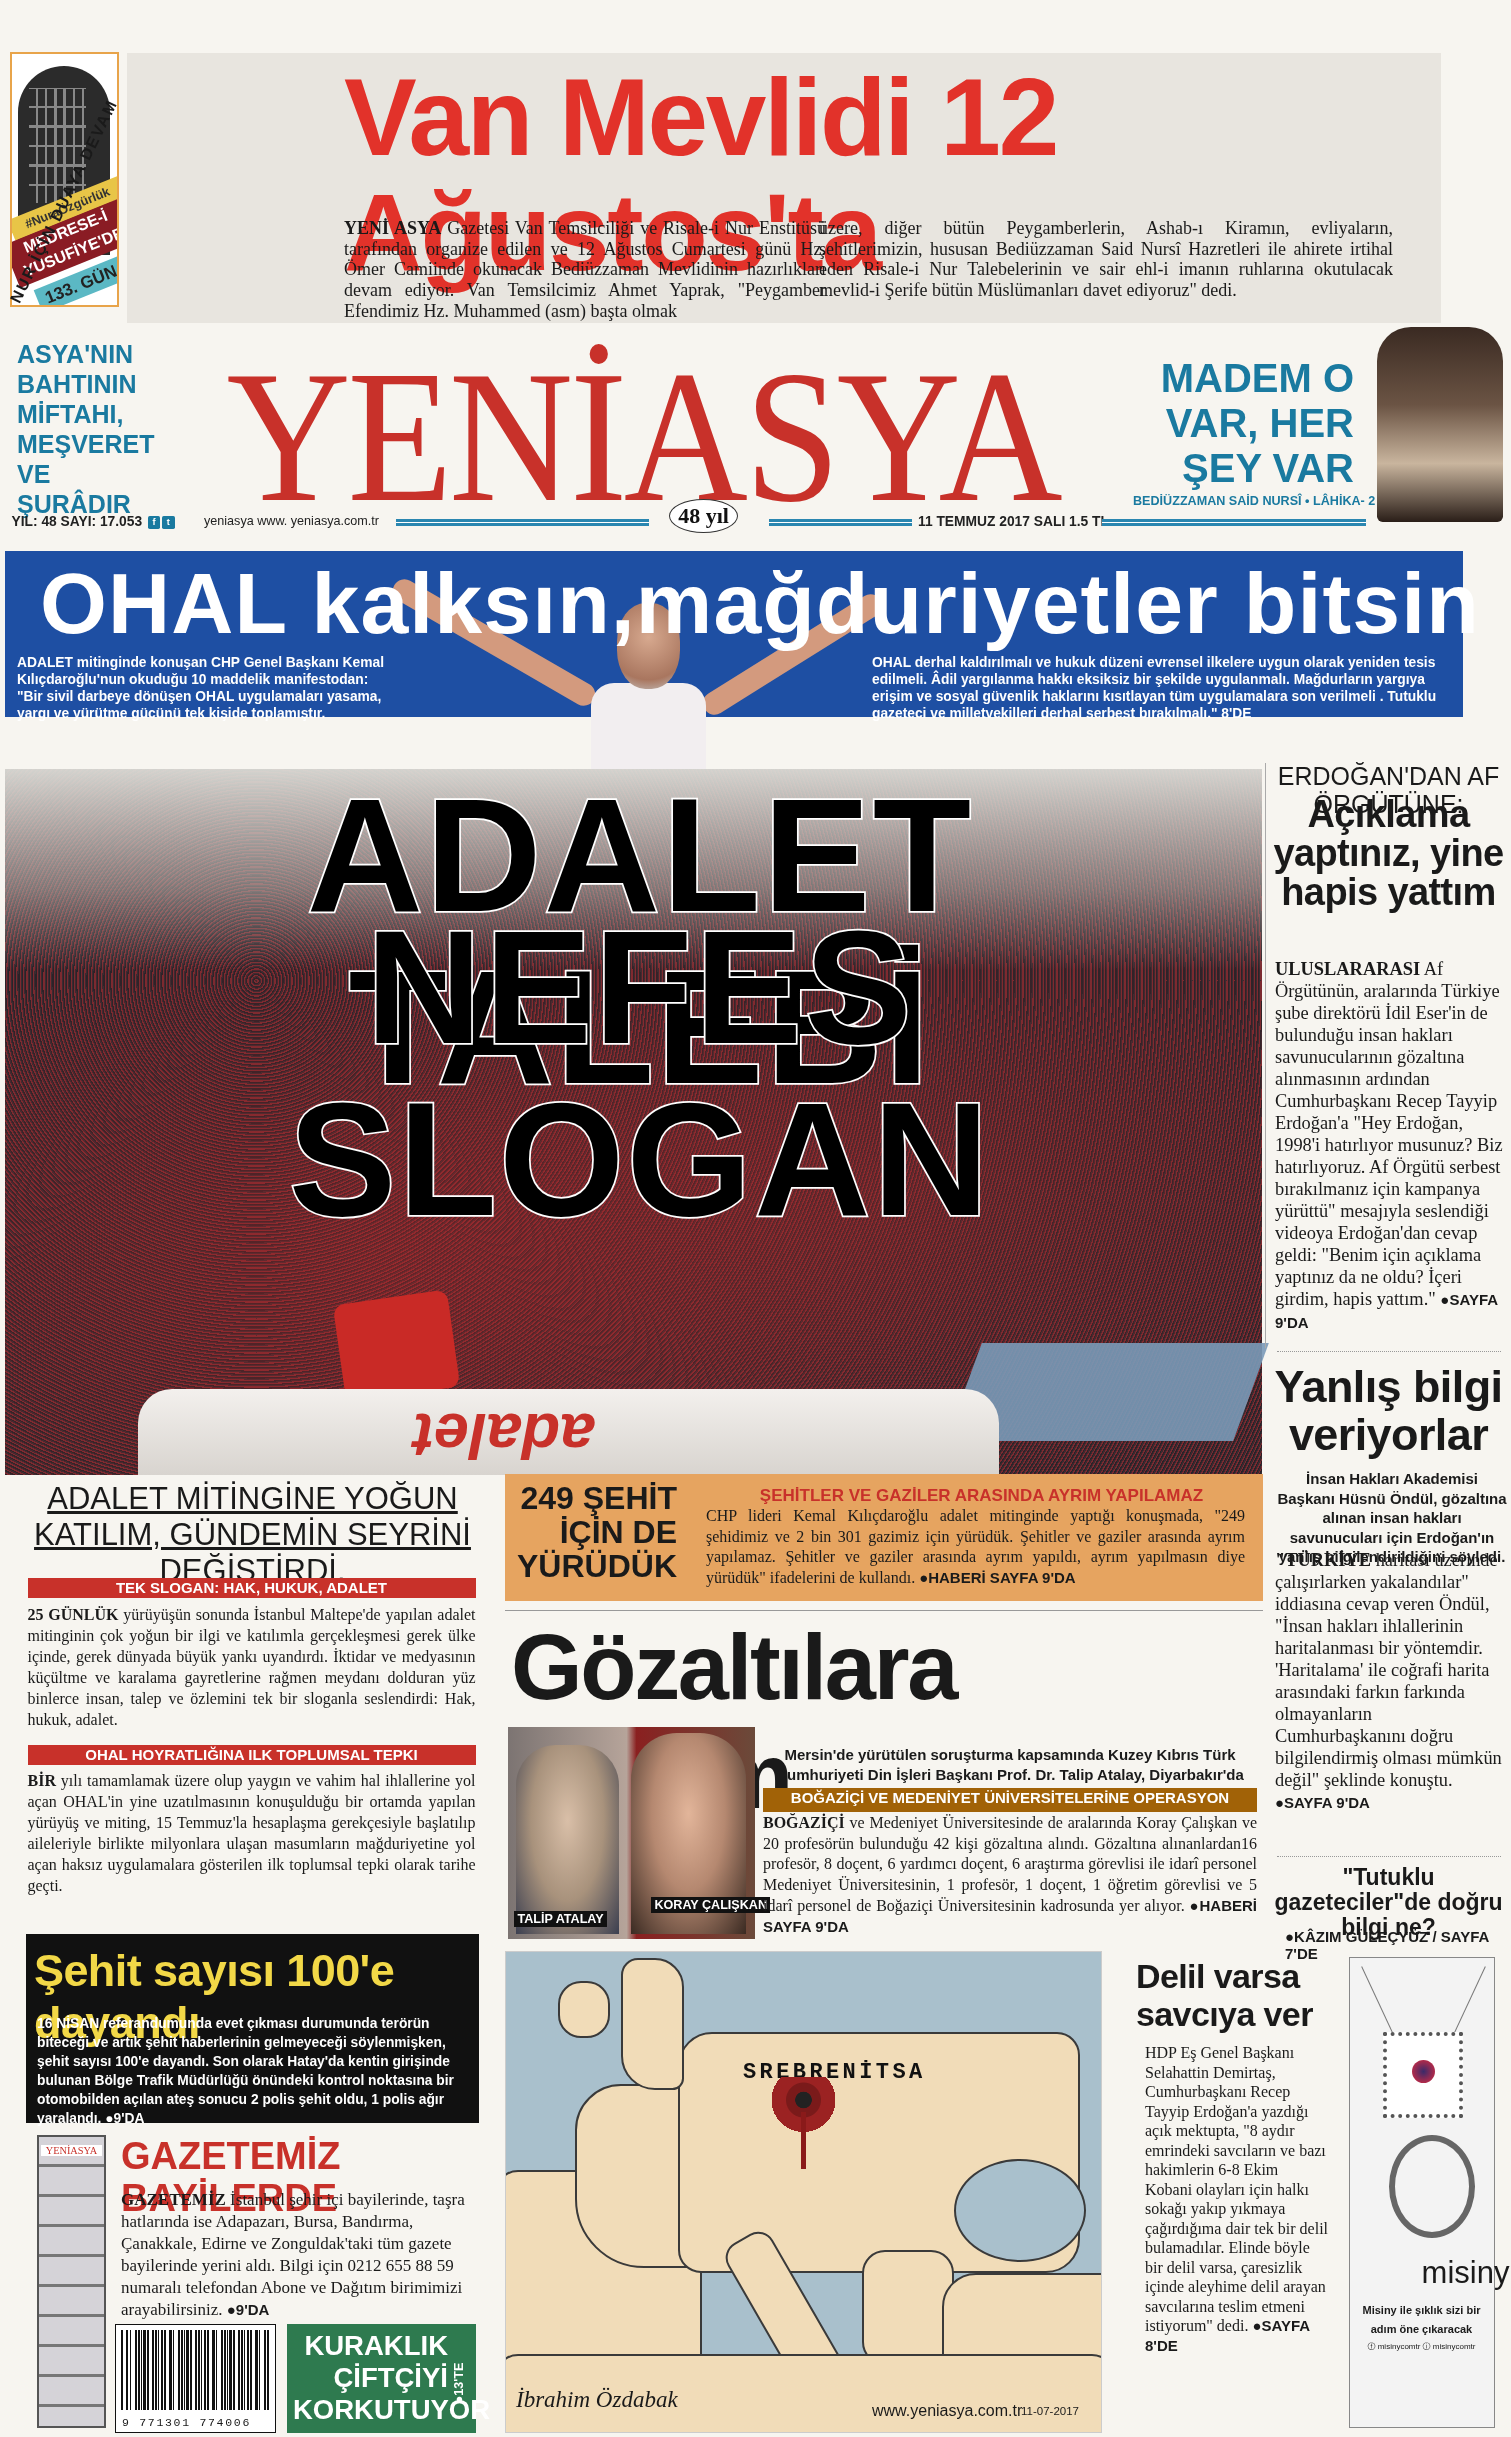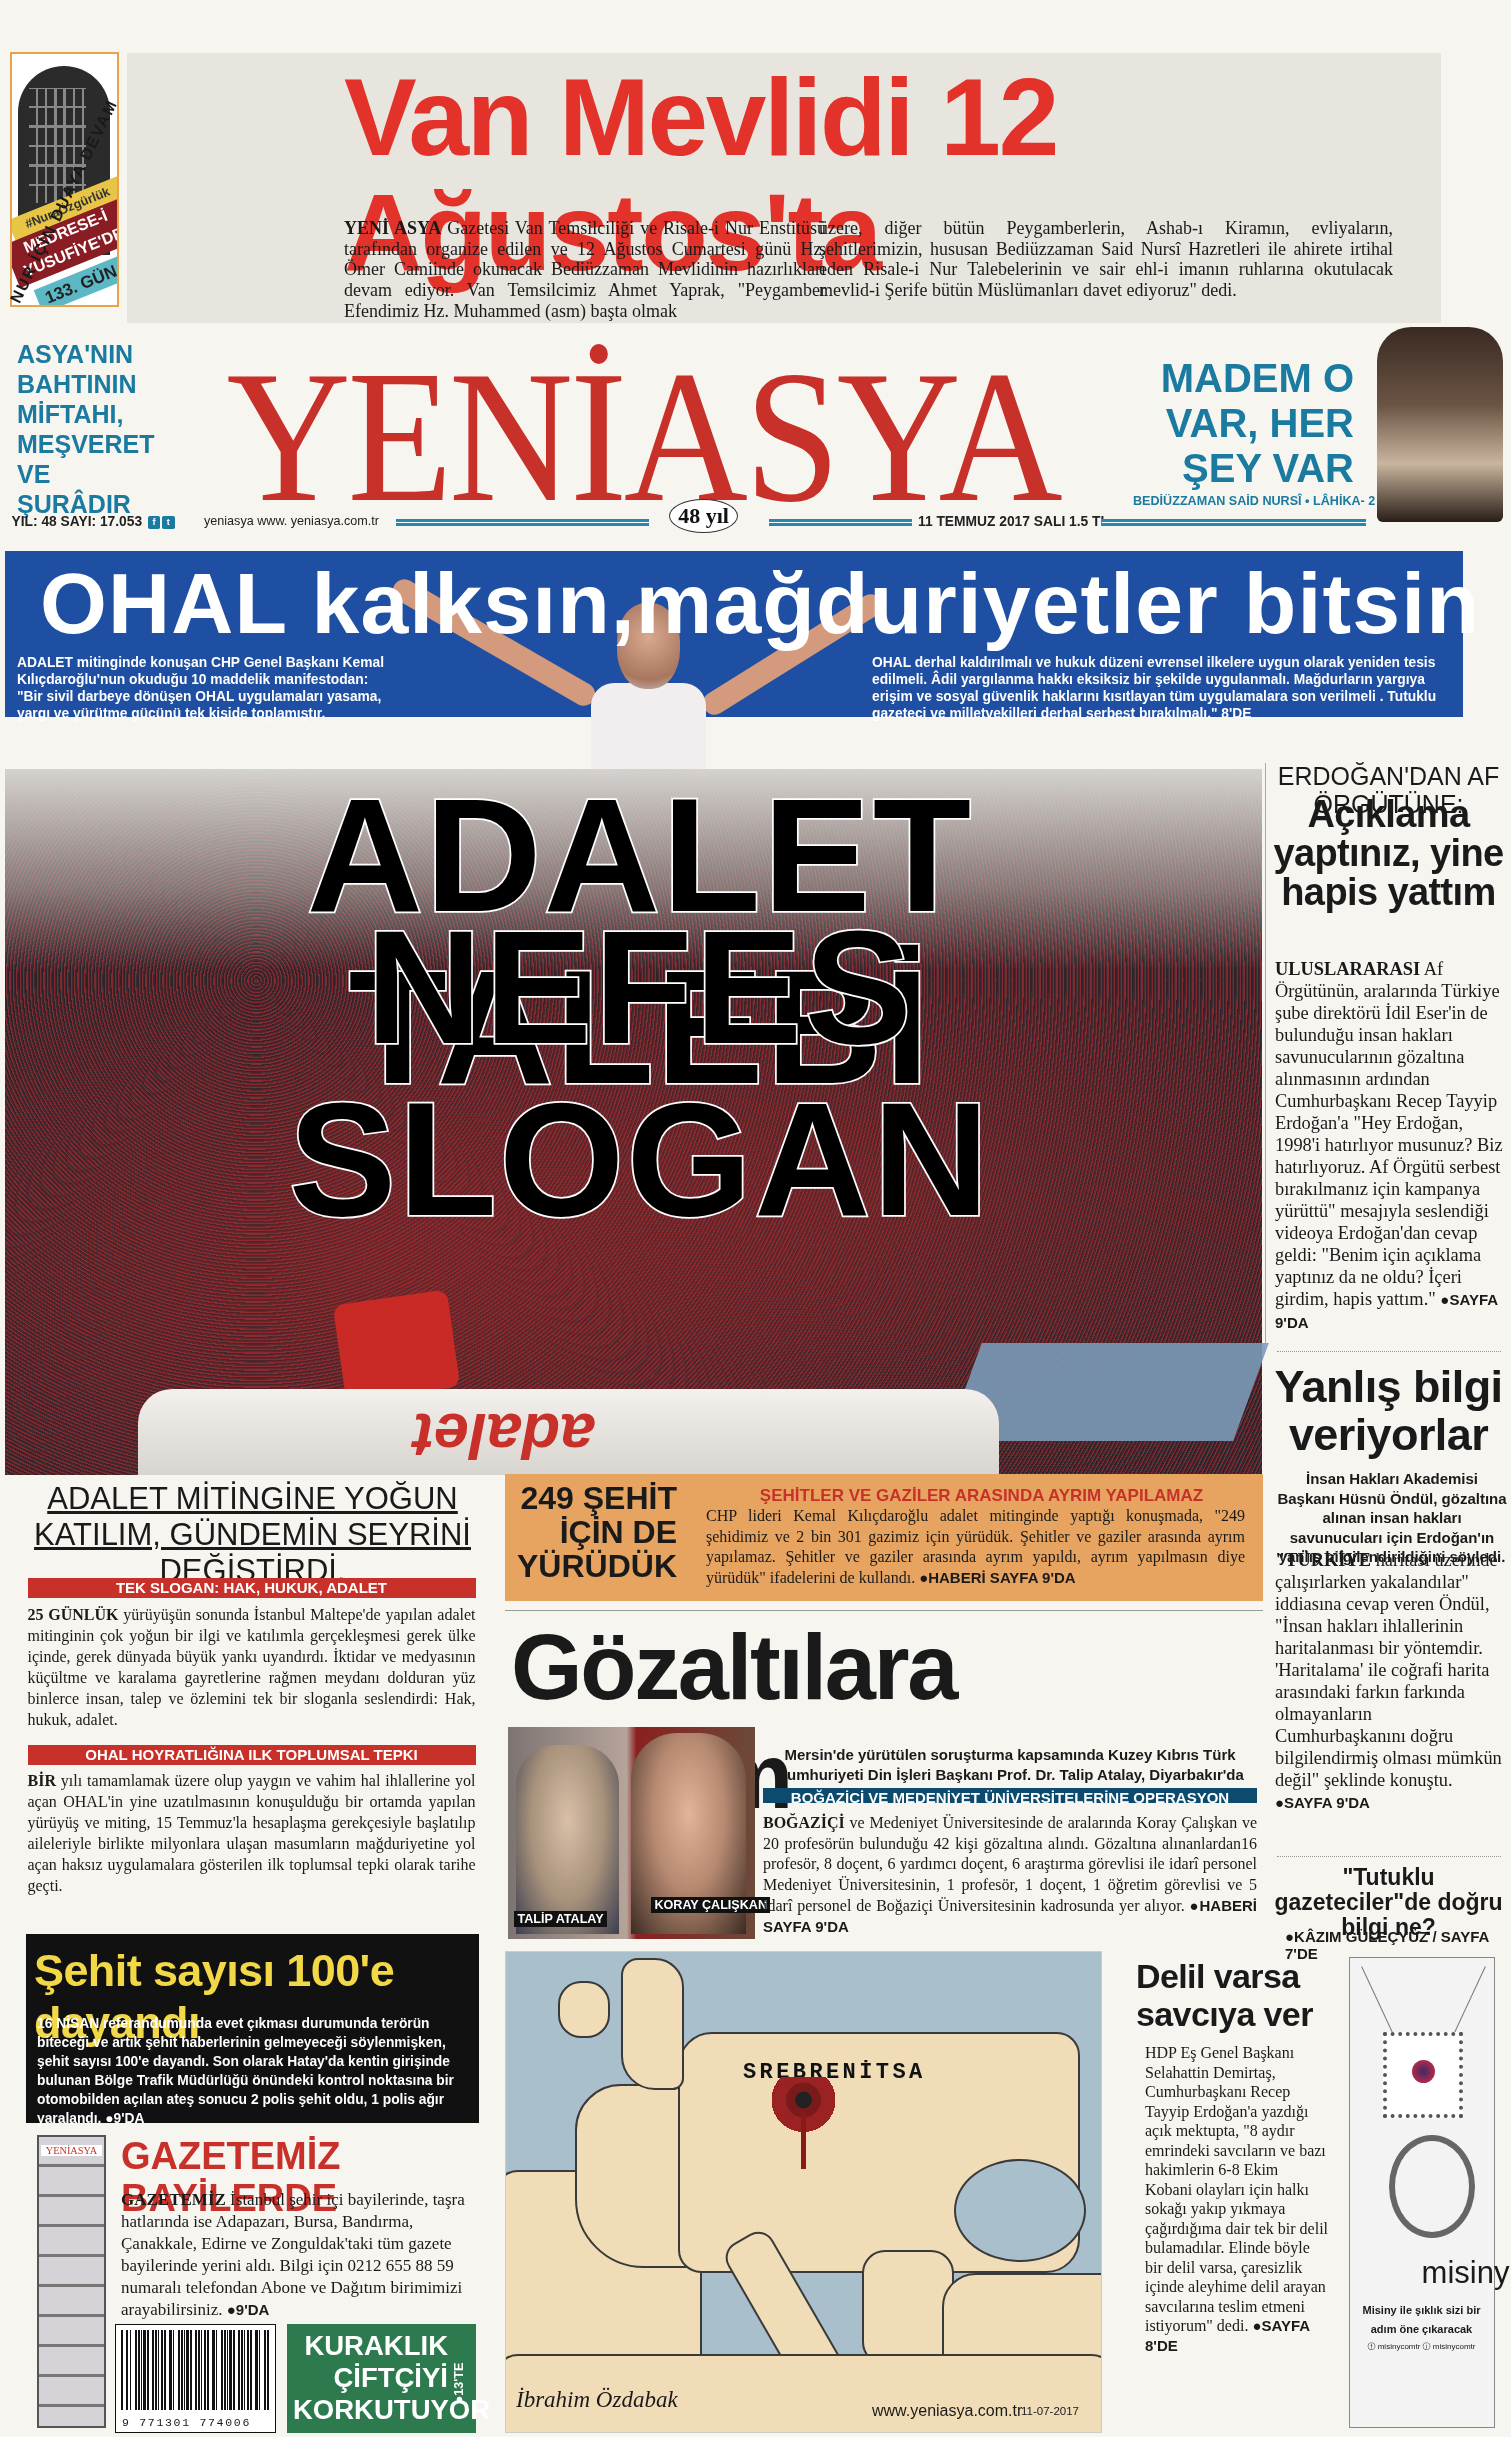--- a/index.html
+++ b/index.html
@@ -90,21 +90,21 @@
 
   
   #goz-title { left: 511px; top: 1613px; width: 746px; font-size: 92px; font-weight: 700; line-height: 109px; font-family: "Liberation Sans", sans-serif; letter-spacing: -2.3px; }
   #goz-photo { left: 508px; top: 1727px; width: 247px; height: 212px; background: linear-gradient(90deg, #7c7472 0%, #b6a49a 48%, #8a2020 52%, #6b4a3a 100%); }
   #goz-p1 { left: 516px; top: 1745px; width: 103px; height: 189px; background: radial-gradient(ellipse at 50% 40%, #d9bfa8 0%, #a8927c 50%, #3b3f50 100%); border-radius: 40px 40px 0 0; }
   #goz-p2 { left: 631px; top: 1733px; width: 115px; height: 201px; background: radial-gradient(ellipse at 50% 40%, #e2b59a 0%, #b58870 45%, #3a2a22 100%); border-radius: 46px 46px 0 0; }
   .caption { position:absolute; background:#111; color:#fff; font-weight:700; font-size: 12.6px; padding: 1.1px 3.4px; font-family: "Liberation Sans Narrow", "Liberation Sans", sans-serif; }
   #cap-talip { left: 514px; top: 1911px; }
   #cap-koray { left: 651px; top: 1897px; }
   #goz-lead { left: 763px; top: 1745px; width: 494px; text-align: center; font-size: 15px; font-weight: 700; line-height: 19.5px; font-family: "Liberation Sans", sans-serif; }
-  #goz-bar { left: 763px; top: 1788px; width: 494px; height: 15px; background: #0c4a6e; color: #fff; font-weight: 700; font-size: 15px; text-align: center; line-height: 20.7px; font-family: "Liberation Sans", sans-serif; }
+  #goz-bar { left: 763px; top: 1788px; width: 494px; height: 24px; background: #a16207; color: #fff; font-weight: 700; font-size: 15px; text-align: center; line-height: 20.7px; font-family: "Liberation Sans", sans-serif; }
   #goz-body { left: 763px; top: 1813px; width: 494px; font-size: 16px; line-height: 20.7px; text-align: justify; }
 
   
   #sehit2-box { left: 26px; top: 1934px; width: 453px; height: 189px; background: #111; }
   #sehit2-title { left: 34px; top: 1945px; width: 436px; font-size: 45px; font-weight: 700; color: #f2d847; line-height: 52px; font-family: "Liberation Sans", sans-serif; letter-spacing: -0.6px; }
   #sehit2-body { left: 37px; top: 2014px; width: 436px; font-size: 13.8px; font-weight: 700; line-height: 19px; color: #fff; font-family: "Liberation Sans", sans-serif; }
 
   
   #stand { left: 37px; top: 2135px; width: 69px; height: 293px; border: 2.3px solid #555; background: repeating-linear-gradient(180deg, #d5d3d8 0 27.5px, #777 27.5px 30px); }
   #stand-logo { left: 41px; top: 2145px; width: 61px; font-size: 10.3px; color: #c8312a; text-align: center; background: #fff; }

